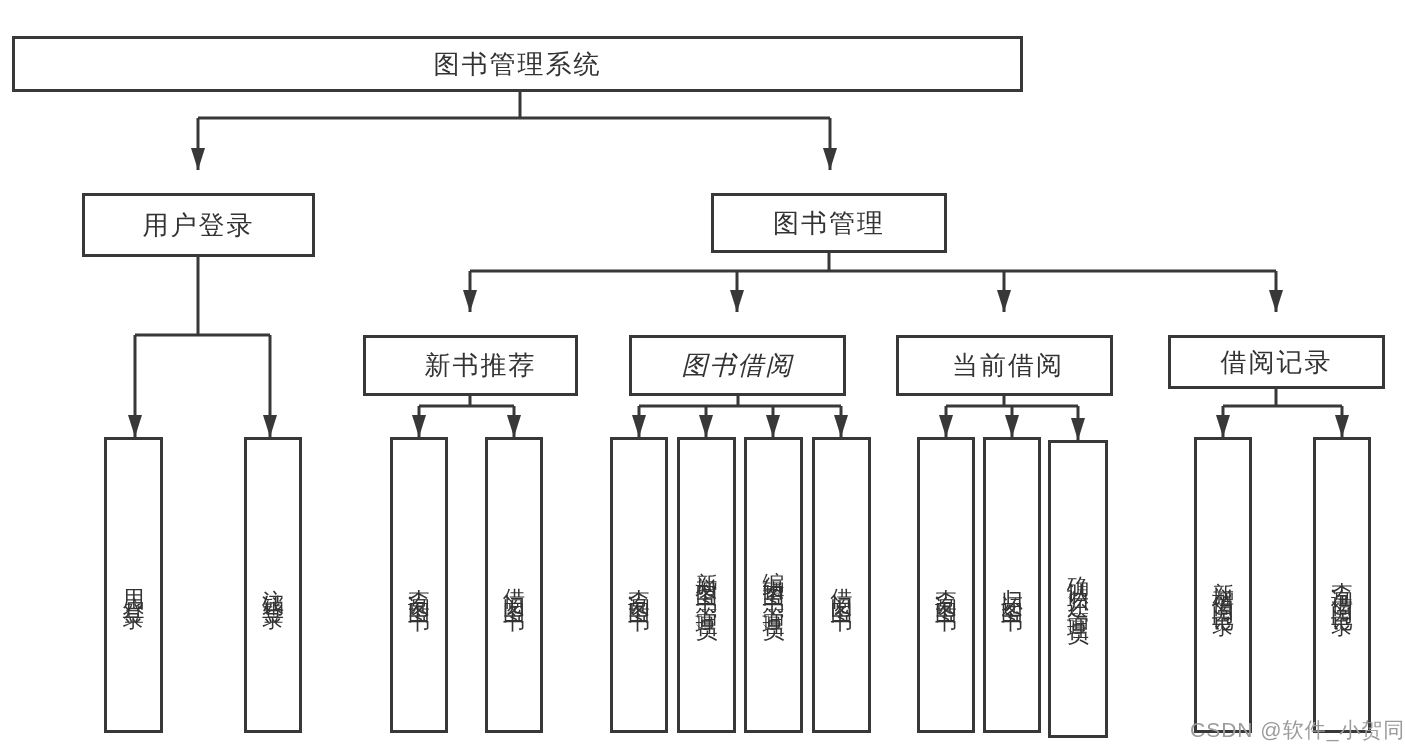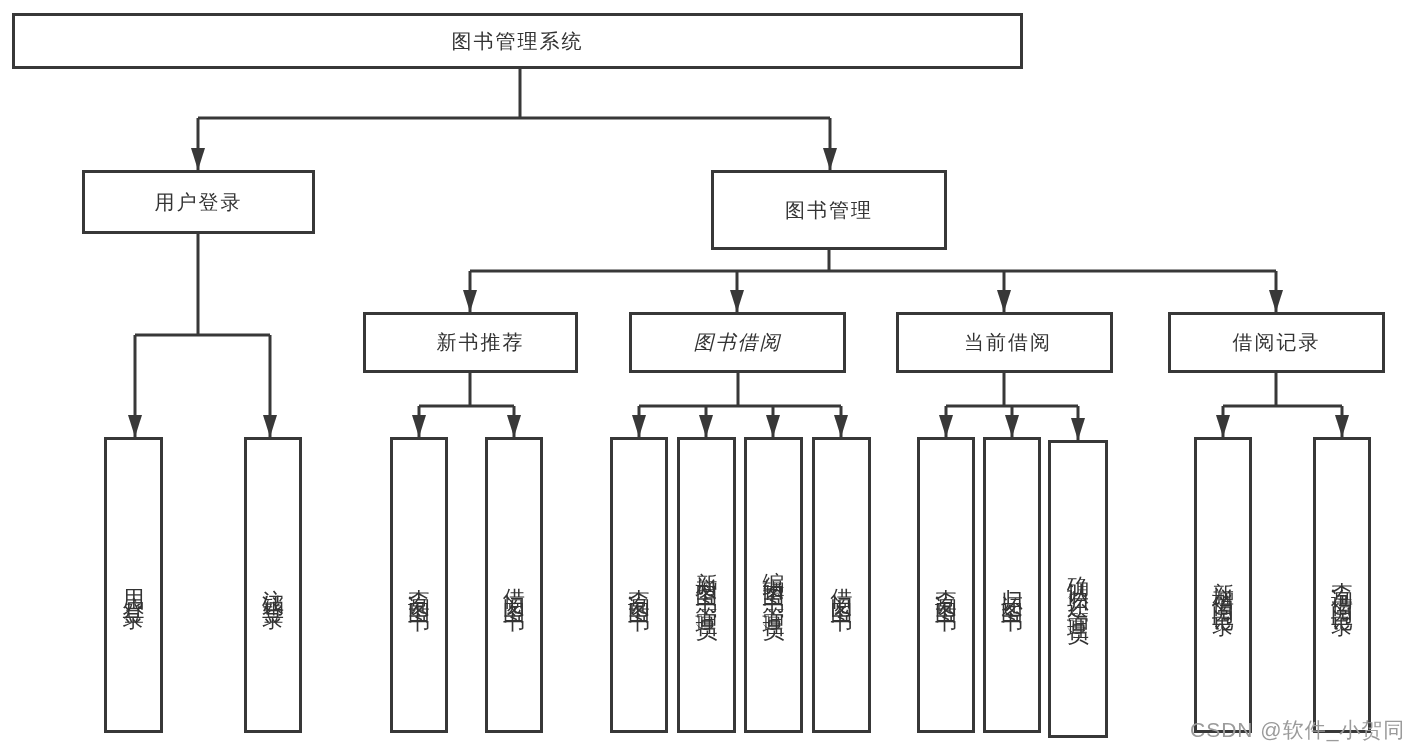--- a/index.html
+++ b/index.html
@@ -39,21 +39,21 @@
   .node {
     position: absolute;
     box-sizing: border-box;
     background: var(--box-fill);
     border: 3px solid var(--box-border);
     display: flex;
     align-items: center;
     justify-content: center;
     color: var(--text);
   }
-  .hbox { font-size: 20px; letter-spacing: 2px; white-space: nowrap; }
+  .hbox { font-size: 26px; letter-spacing: 2px; white-space: nowrap; margin-top: 23px; }
   .vbox { font-size: 22px; }
   .vtext {
     writing-mode: vertical-rl;
     letter-spacing: 7px;
     line-height: 1;
     white-space: nowrap;
   }
   .watermark {
     position: absolute;
     left: 1190px;
@@ -110,34 +110,34 @@
     <path class="link" d="M1342 406 V437" marker-end="url(#arrowhead)"></path>
   </svg>
 
   <div class="node hbox" style="left:12px; top:13px; width:1011px; height:56px;">
     <span>图书管理系统</span>
   </div>
 
   <div class="node hbox" style="left:82px; top:170px; width:233px; height:64px;">
     <span>用户登录</span>
   </div>
-  <div class="node hbox" style="left:711px; top:170px; width:236px; height:80px;">
+  <div class="node hbox" style="left:711px; top:170px; width:236px; height:60px;">
     <span>图书管理</span>
   </div>
 
   <div class="node hbox" style="left:363px; top:312px; width:215px; height:61px;padding-left:20px;">
     <span>新书推荐</span>
   </div>
   <div class="node hbox" style="left:629px; top:312px; width:217px; height:61px;font-style:italic;">
     <span>图书借阅</span>
   </div>
   <div class="node hbox" style="left:896px; top:312px; width:217px; height:61px;padding-left:7px;">
     <span>当前借阅</span>
   </div>
-  <div class="node hbox" style="left:1168px; top:312px; width:217px; height:61px;">
+  <div class="node hbox" style="left:1168px; top:312px; width:217px; height:54px;">
     <span>借阅记录</span>
   </div>
 
   <div class="node vbox" style="left:104px; top:437px; width:59px; height:296px;">
     <span class="vtext">用户登录</span>
   </div>
   <div class="node vbox" style="left:244px; top:437px; width:58px; height:296px;">
     <span class="vtext">注销登录</span>
   </div>
 

